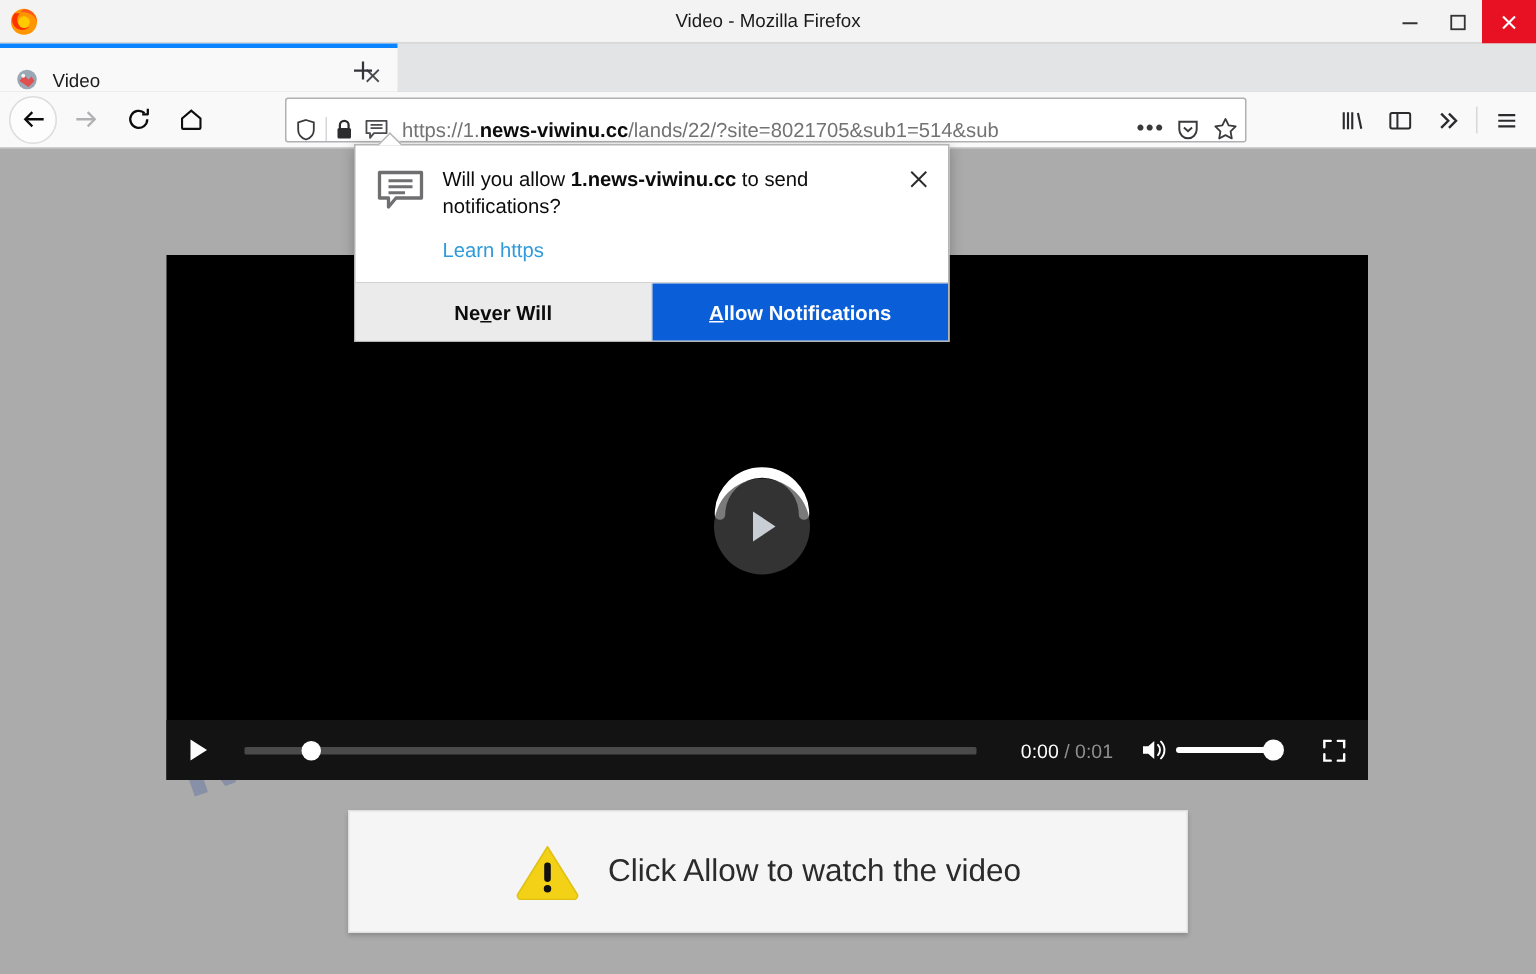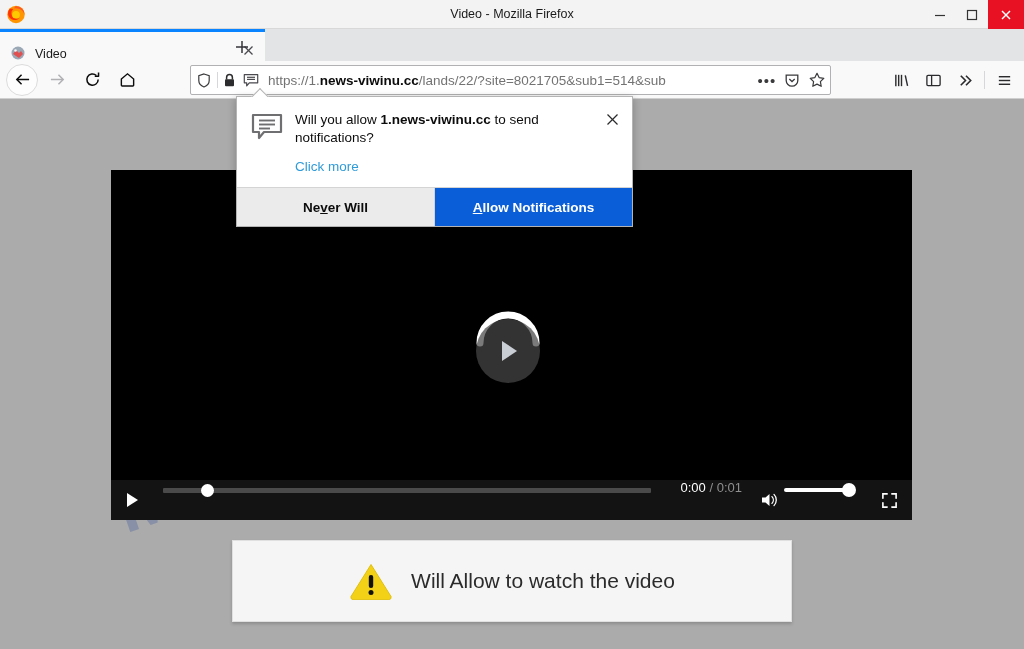--- a/index.html
+++ b/index.html
@@ -72,21 +72,21 @@
     width: 32px; height: 32px; margin-left: 3px;
     display: flex; align-items: center; justify-content: center; border-radius: 50%;
   }
   #nav-back { margin-left: 6px; border: 1px solid #dcdcdc; background: #fdfdfd; }
 
   #urlbar {
     position: absolute; left: 190px; top: 65px;
     width: 641px; height: 30px;
     background: #fff;
     border: 1px solid #b1b1b3; border-radius: 2px;
-    display: flex; align-items: center;
+    display: flex; align-items: flex-end;
   }
   #url-shield { width: 26px; display: flex; align-items: center; justify-content: center; }
   #url-sep { width: 1px; height: 16px; background: #d7d7db; }
   #url-lock { width: 22px; display: flex; align-items: center; justify-content: center; }
   #url-notif { width: 22px; display: flex; align-items: center; justify-content: center; }
   #url-text {
     flex: 1; font-size: 13.5px; color: #737373;
     white-space: nowrap; overflow: hidden;
     margin-left: 6px; padding-right: 4px;
   }
@@ -128,21 +128,21 @@
     width: 64px; height: 64px; border-radius: 50%;
     background: rgba(70,70,70,0.72);
     display: flex; align-items: center; justify-content: center;
   }
   #spinner-arc {
     position: absolute; left: -4px; top: -6px; width: 72px; height: 72px;
   }
   #controls {
     position: absolute; left: 0; bottom: 0; width: 801px; height: 40px;
     background: #131313;
-    display: flex; 
+    display: flex; align-items: center;
   }
   #ctl-play { width: 42px; display: flex; align-items: center; justify-content: center; }
   #scrub-wrap { flex: 1; height: 20px; display: flex; align-items: center; position: relative; margin-right: 6px; }
   #scrub-track { position: absolute; left: 10px; right: 24px; height: 5px; background: #4a4a4a; border-radius: 1px; }
   #scrub-handle { position: absolute; left: 48px; width: 13px; height: 13px; border-radius: 50%; background: #fff; }
   #time-display { font-size: 13px; color: #fff; margin-right: 14px; white-space: nowrap; }
   #time-display .dur { color: #8f8f8f; }
   #ctl-vol { width: 28px; display: flex; align-items: center; justify-content: center; }
   #vol-wrap { width: 78px; height: 20px; position: relative; display: flex; align-items: center; margin-right: 10px; }
   #vol-track { position: absolute; left: 0; width: 66px; height: 4px; background: #fff; border-radius: 2px; }
@@ -396,36 +396,36 @@
         </span>
       </div>
     </div>
 
     <div id="banner">
       <svg id="banner-icon" viewBox="0 0 44 38">
         <path d="M22 2.5 L42 34.5 a2.6 2.6 0 0 1-2.2 3.2 H4.2 A2.6 2.6 0 0 1 2 34.5 Z" fill="#f3d117" stroke="#e0c010" stroke-width="1" stroke-linejoin="round"></path>
         <rect x="19.8" y="13" width="4.4" height="13" rx="2.1" fill="#111"></rect>
         <circle cx="22" cy="30.5" r="2.5" fill="#111"></circle>
       </svg>
-      <span id="banner-text">Will Allow to watch the video</span>
+      <span id="banner-text">Click Allow to watch the video</span>
     </div>
   </div>
 
   <div id="popup">
     <div id="popup-arrow"></div>
     <div id="popup-body">
       <svg id="popup-bubble-icon" viewBox="0 0 32 28">
         <path d="M2 2h28v17H13l-5 6v-6H2z" fill="#fff" stroke="#6f6f72" stroke-width="2.2" stroke-linejoin="round"></path>
         <line x1="8" y1="7.5" x2="24" y2="7.5" stroke="#6f6f72" stroke-width="1.9"></line>
         <line x1="8" y1="11.5" x2="24" y2="11.5" stroke="#6f6f72" stroke-width="1.9"></line>
         <line x1="8" y1="15.5" x2="19" y2="15.5" stroke="#6f6f72" stroke-width="1.9"></line>
       </svg>
       <div id="popup-textcol">
         <div id="popup-msg"><span>Will you allow </span><b>1.news-viwinu.cc</b><span> to send notifications?</span></div>
-        <a id="popup-learn" href="#">Click more</a>
+        <a id="popup-learn" href="#">Learn https</a>
       </div>
       <span id="popup-close">
         <svg width="13" height="13" viewBox="0 0 13 13" stroke="#2b2b2e" stroke-width="1.3">
           <line x1="1.5" y1="1.5" x2="11.5" y2="11.5"></line>
             <line x1="11.5" y1="1.5" x2="1.5" y2="11.5"></line>
         </svg>
       </span>
     </div>
     <div id="popup-actions">
       <div class="popup-btn" id="btn-never">

